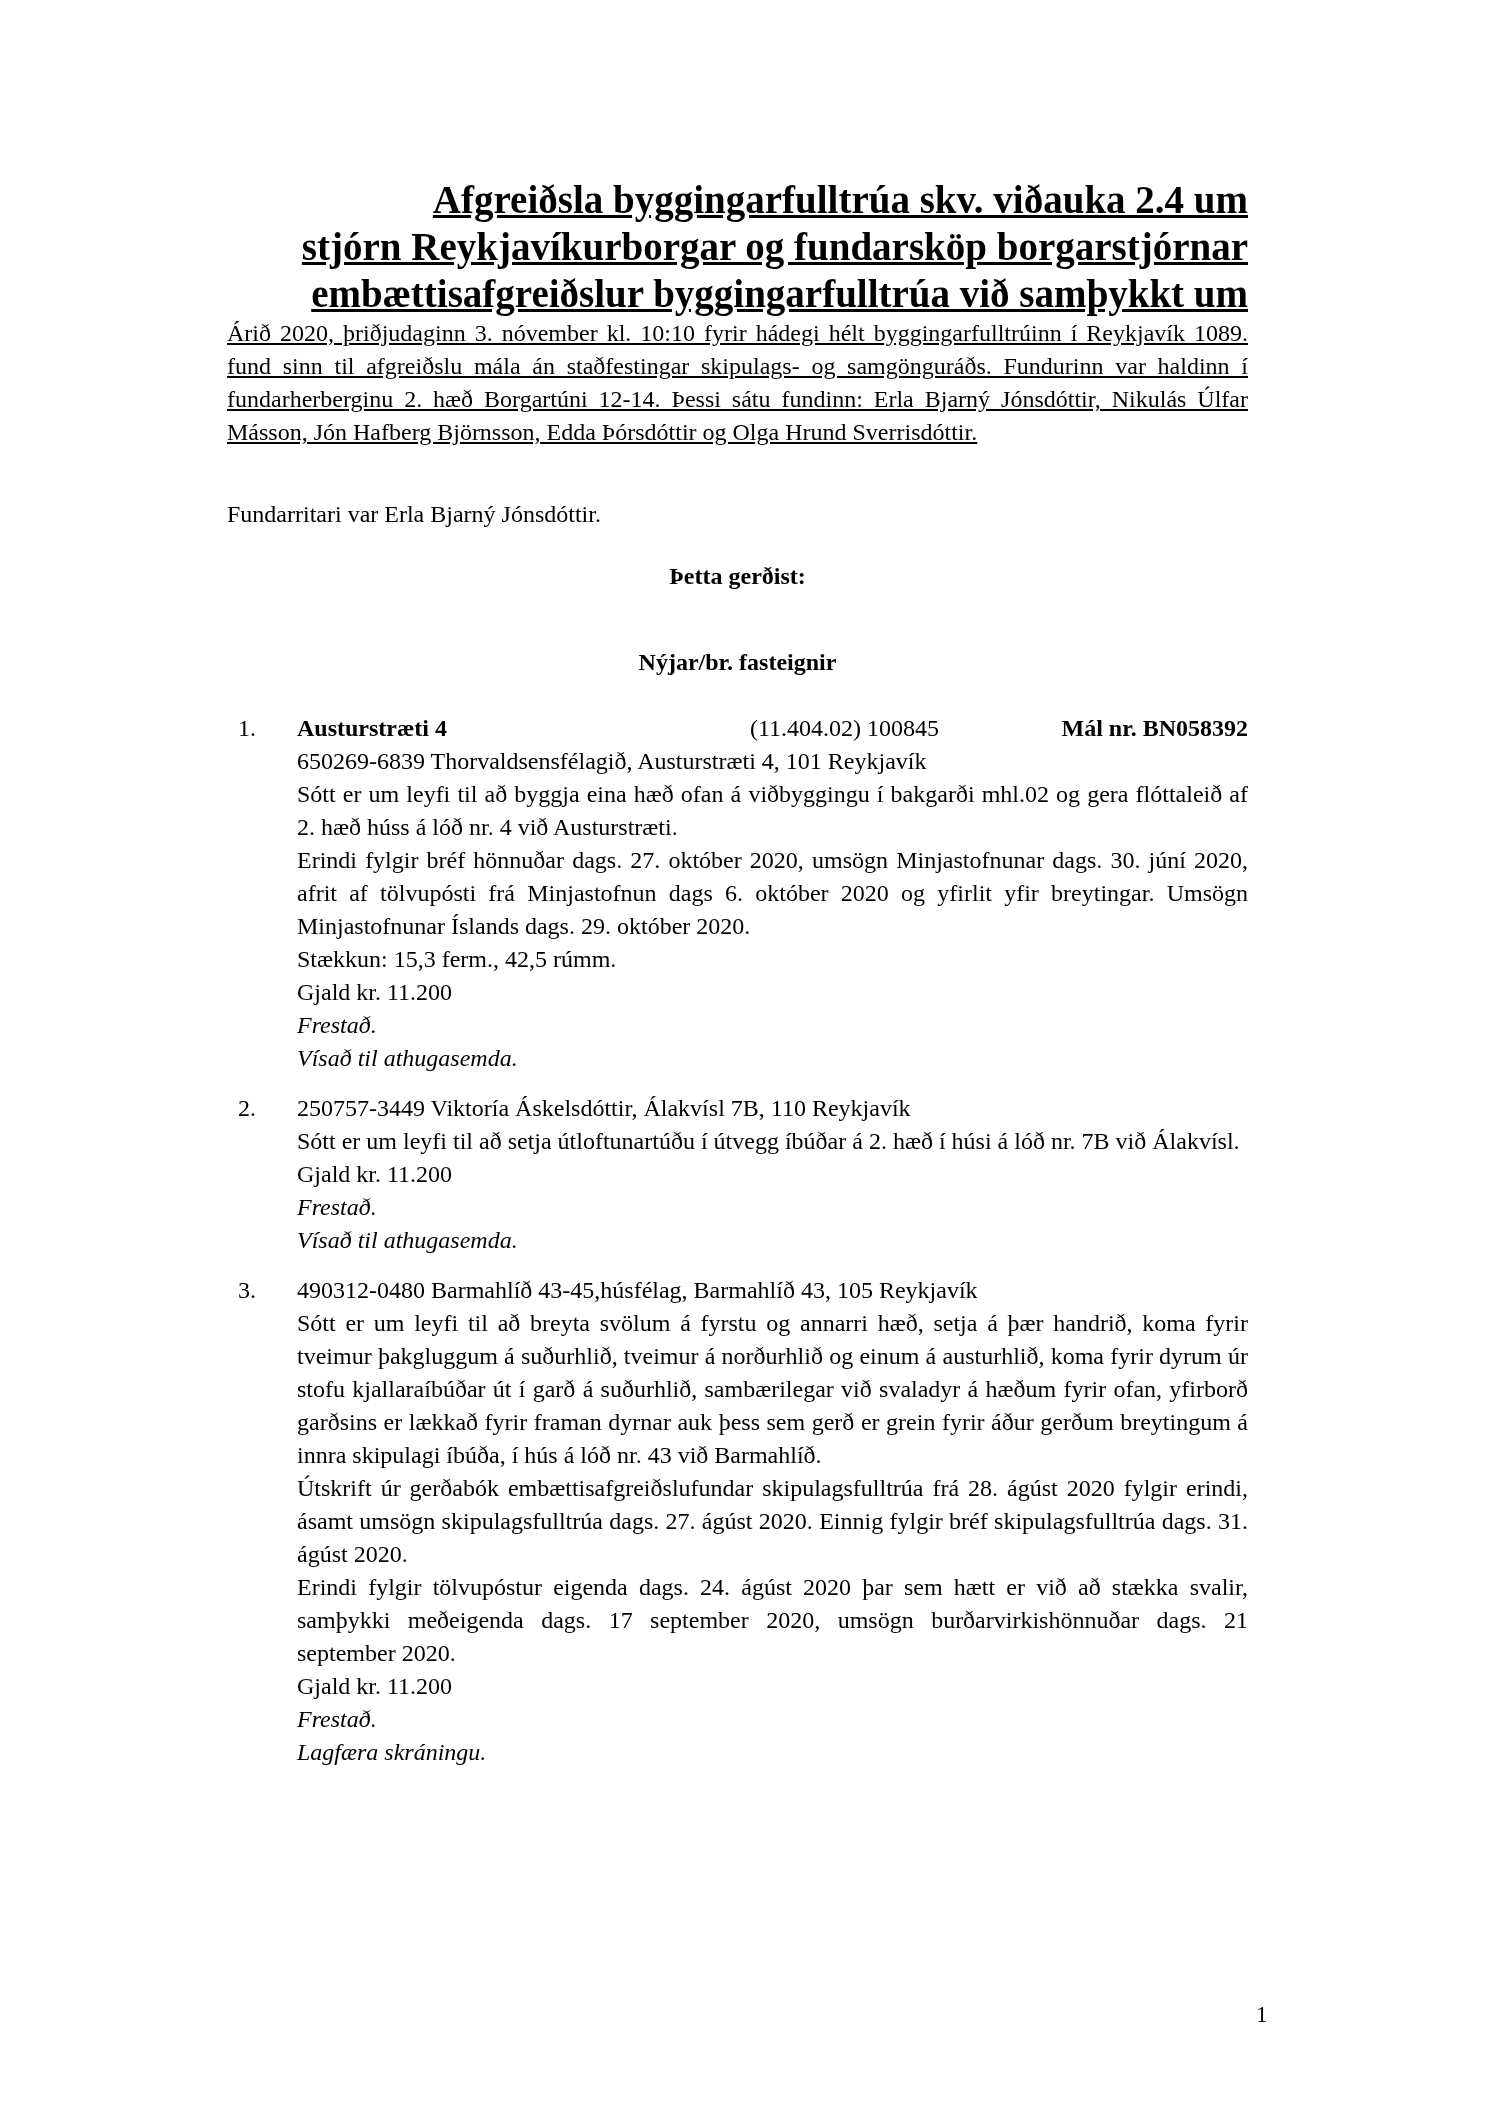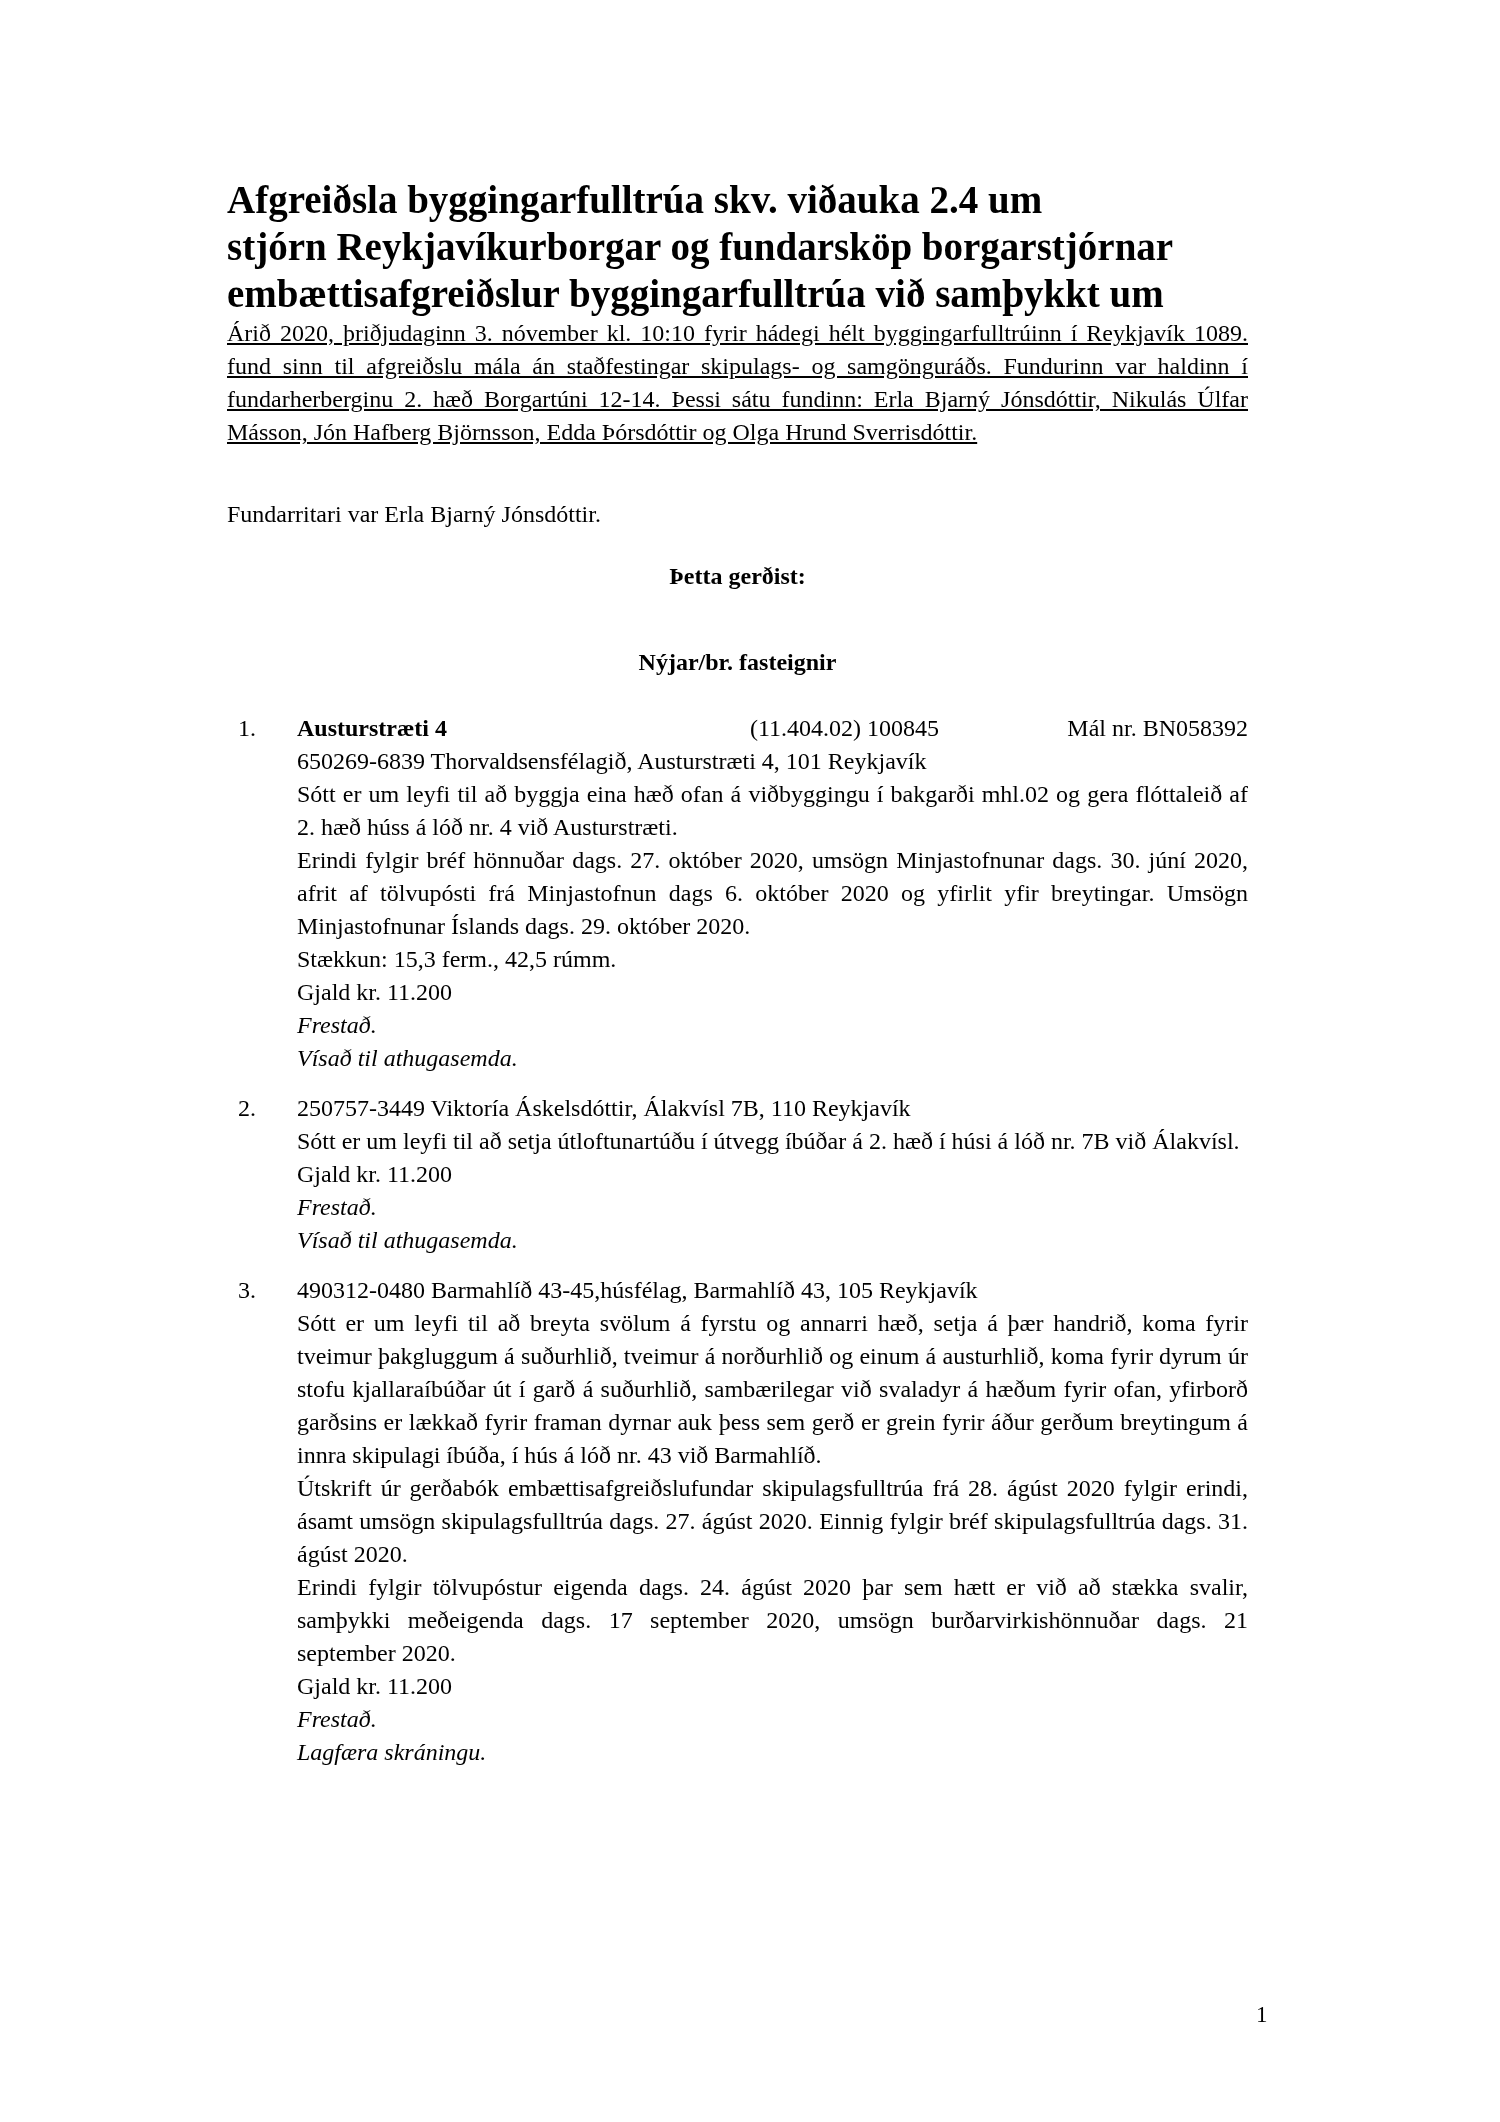--- a/index.html
+++ b/index.html
@@ -22,21 +22,22 @@
     position: absolute;
     left: 227px;
     top: 0;
     width: 1021px;
   }
   .doc-title {
     margin-top: 176px;
     font-size: 39px;
     line-height: 47px;
     font-weight: bold;
-    text-align: left;
+    text-align: right;
+    text-decoration: underline;
   }
   .intro {
     text-align: justify;
     text-decoration: underline;
   }
   .secretary {
     margin-top: 49px;
   }
   .center-heading {
     font-weight: bold;
@@ -64,21 +65,21 @@
     position: absolute;
     left: 453px;
     top: 0;
     font-weight: normal;
     white-space: nowrap;
   }
   .case-mal {
     position: absolute;
     right: 0;
     top: 0;
-    font-weight: normal;
+    font-weight: bold;
     white-space: nowrap;
   }
   .applicant {
     font-size: 24px;
   }
   .case-body p {
     margin: 0;
     width: 951px;
     text-align: justify;
   }

